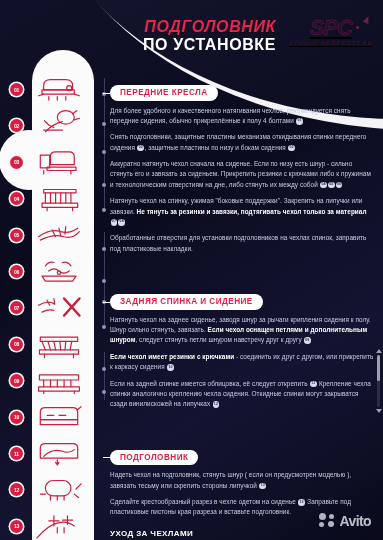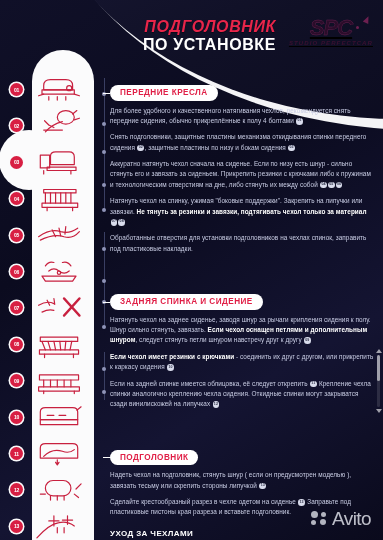--- a/index.html
+++ b/index.html
@@ -210,21 +210,21 @@
     position:relative; width:17px; height:15px;
   }
   .avito-dots i {
     position:absolute; border-radius:50%; background:#d7d9e2; display:block;
   }
   .ad1 { width:7px; height:7px; left:0; top:0; }
   .ad2 { width:5px; height:5px; left:10px; top:1px; }
   .ad3 { width:5px; height:5px; left:0; top:9px; }
   .ad4 { width:6px; height:6px; left:9px; top:8px; }
   .avito-word {
-    color:#e4e6ee; font-size:19px; font-weight:normal;
+    color:#e4e6ee; font-size:14px; font-weight:bold;
     letter-spacing:-.6px; line-height:1;
   }
 </style>
 </head>
 <body>
 
 <div class="poster">
 
   <div class="swoosh"></div>
   <div class="swoosh-dark"></div>

